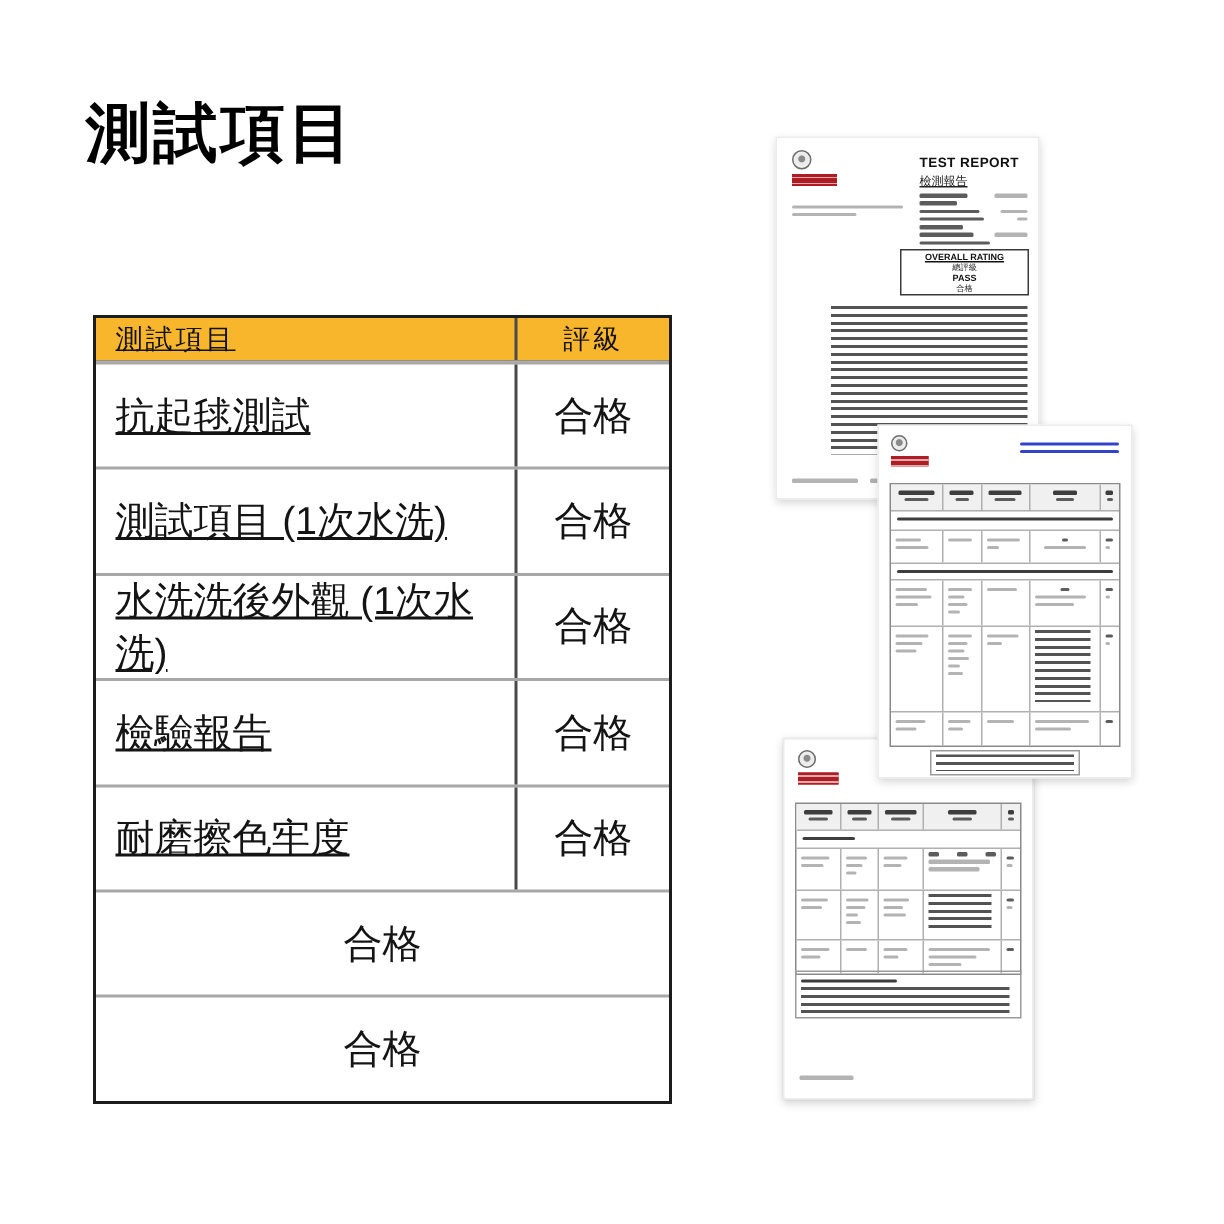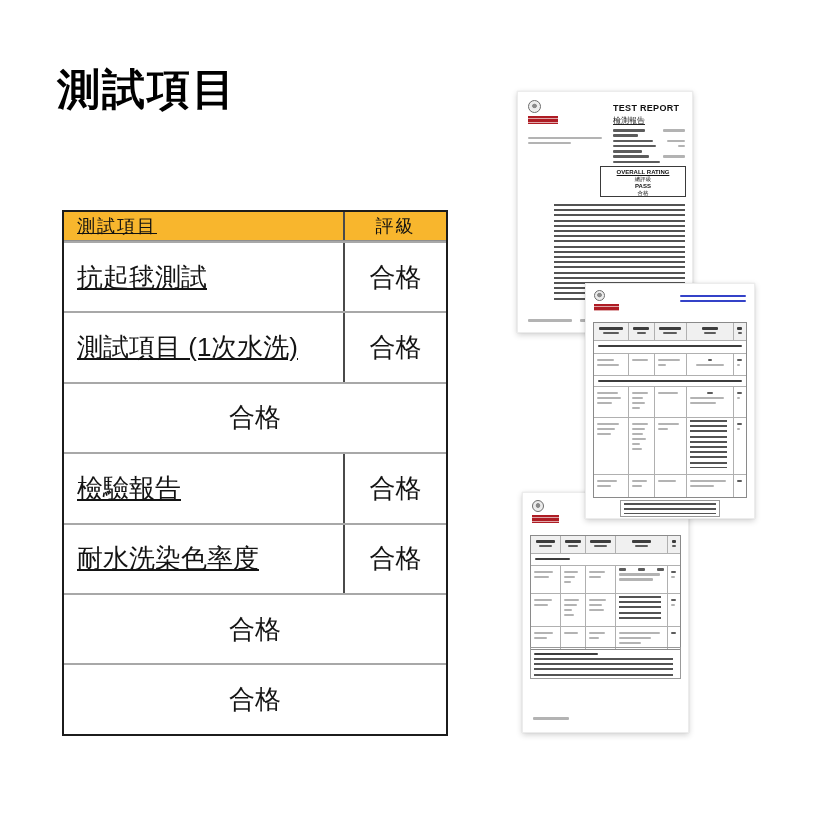--- a/index.html
+++ b/index.html
@@ -105,28 +105,29 @@
     </div>
     <div class="trow">
       <div class="c1">抗起毬測試</div>
       <div class="c2">合格</div>
     </div>
     <div class="trow">
       <div class="c1">測試項目 (1次水洗)</div>
       <div class="c2">合格</div>
     </div>
     <div class="trow">
+      <div class="c1">水洗洗後外觀 (1次水洗)</div>
       <div class="c2">合格</div>
     </div>
     <div class="trow">
       <div class="c1">檢驗報告</div>
       <div class="c2">合格</div>
     </div>
     <div class="trow">
-      <div class="c1">耐水洗染色率度</div>
+      <div class="c1">耐磨擦色牢度</div>
       <div class="c2">合格</div>
     </div>
     <div class="trow">
       <div class="c2">合格</div>
     </div>
     <div class="trow">
       <div class="c2">合格</div>
     </div>
   </div>
 

